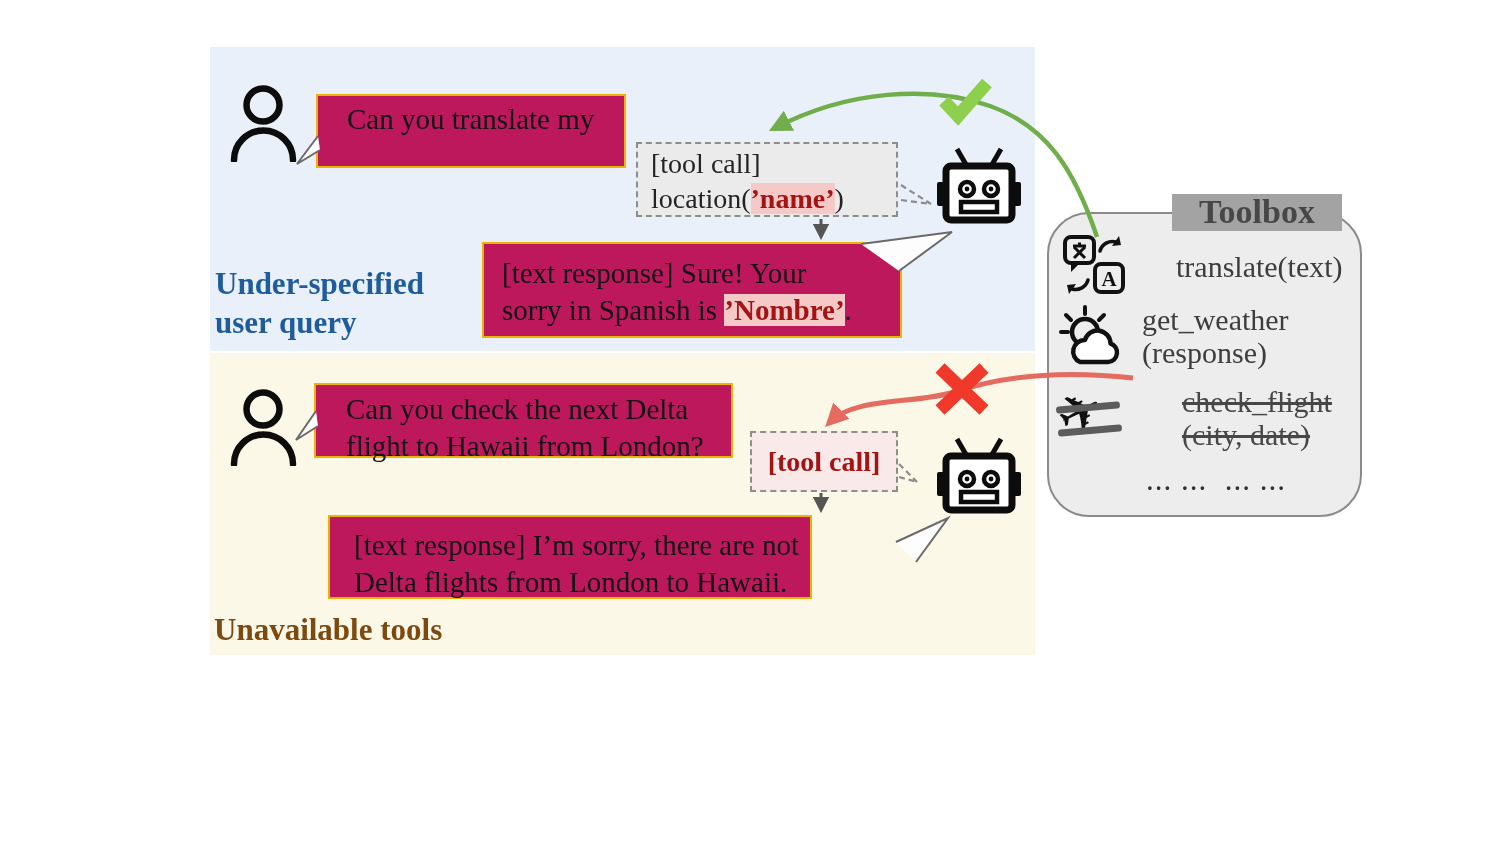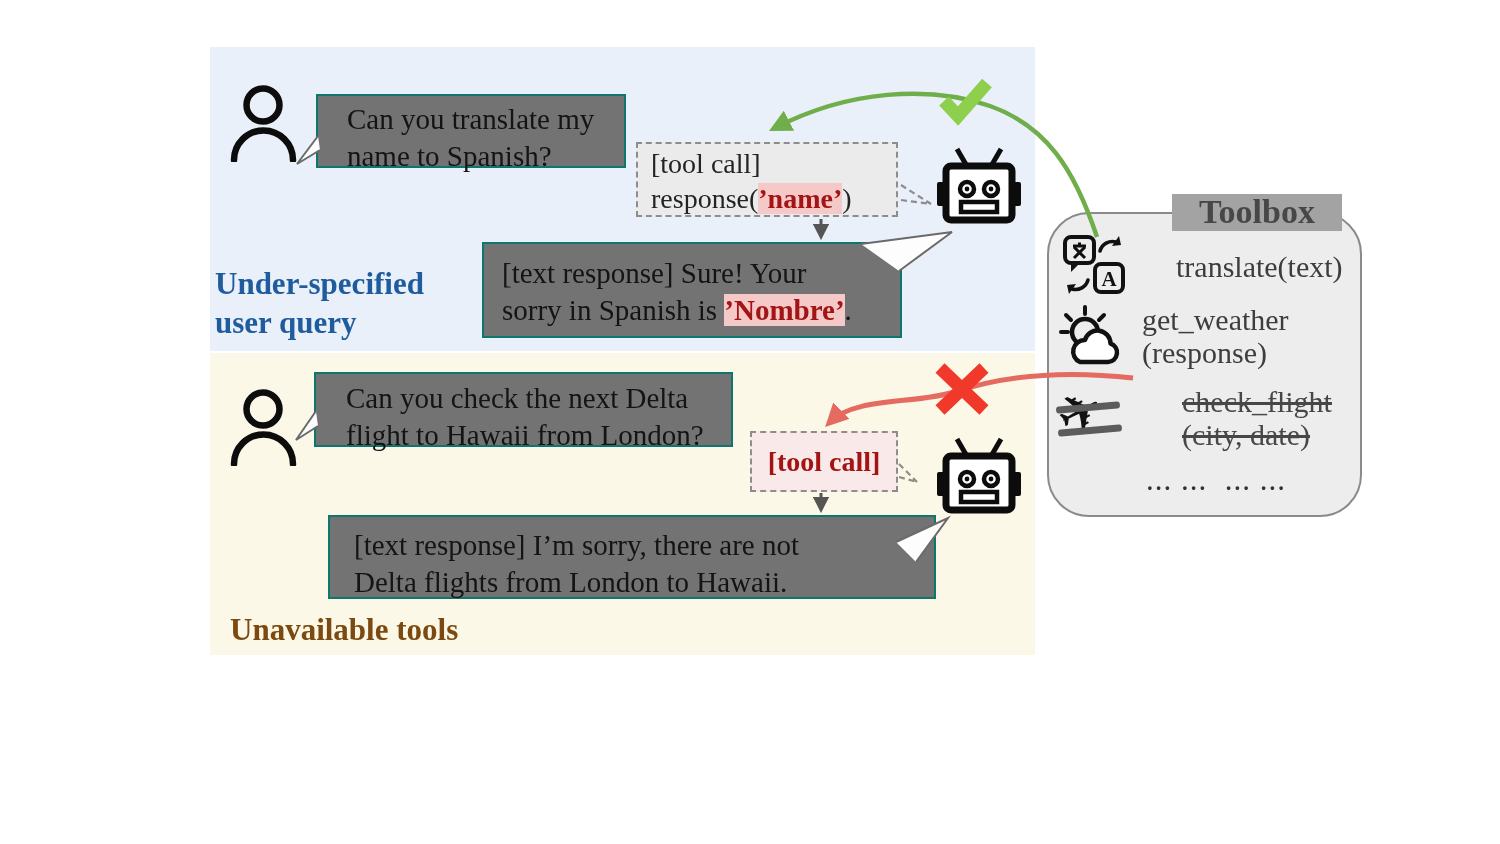--- a/index.html
+++ b/index.html
@@ -6,41 +6,41 @@
   .canvas{
     position:relative;width:1500px;height:844px;background:#ffffff;overflow:hidden;
     font-family:"Liberation Serif","DejaVu Serif",serif;color:#151515;
   }
   .abs{position:absolute;}
   .panel{position:absolute;}
   .panel-blue{left:210px;top:47px;width:825px;height:304px;background:#e9f0f9;}
   .panel-yellow{left:210px;top:353px;width:825px;height:302px;background:#fcf8e7;}
 
   .bubble{
-    position:absolute;background:#737373;border:2px solid #0f766e;box-sizing:border-box;
+    position:absolute;background:#be185d;border:2px solid #eab308;box-sizing:border-box;
     font-size:29px;line-height:37px;color:#141414;white-space:nowrap;
   }
   .bubble .ln{display:block;}
   .user-bubble-1{left:316px;top:94px;width:310px;height:74px;padding:5px 0 0 29px;}
-  .user-bubble-2{left:314px;top:372px;width:419px;height:75px;padding:6px 0 12px 30px;}
+  .user-bubble-2{left:314px;top:383px;width:419px;height:75px;padding:6px 0 12px 30px;}
   .response-1{left:482px;top:242px;width:420px;height:96px;padding:11px 0 0 18px;}
-  .response-2{left:328px;top:515px;width:608px;height:84px;padding:10px 0 0 24px;}
+  .response-2{left:328px;top:515px;width:484px;height:84px;padding:10px 0 0 24px;}
 
   .toolcall{
     position:absolute;border:2px dashed #8d8d8d;box-sizing:border-box;
     font-size:28px;line-height:35px;white-space:nowrap;color:#232323;
   }
   .toolcall-1{left:636px;top:142px;width:262px;height:75px;background:#ebebeb;padding:2px 0 0 13px;}
   .toolcall-2{left:750px;top:431px;width:148px;height:61px;background:#f9e9e8;
               text-align:center;padding-top:11px;font-weight:bold;color:#a31515;}
   .hl{background:#f6c9c9;color:#a31515;font-weight:bold;}
 
   .section-label{position:absolute;font-weight:bold;font-size:31px;line-height:39px;white-space:nowrap;}
   .label-blue{left:215px;top:264px;color:#1f5c9e;}
-  .label-brown{left:214px;top:610px;color:#7c4a10;margin-left:16px;}
+  .label-brown{left:214px;top:610px;color:#7c4a10;}
 
   .toolbox{
     position:absolute;left:1047px;top:212px;width:315px;height:305px;
     background:#ededed;border:2px solid #8a8a8a;border-radius:42px;box-sizing:border-box;
   }
   .toolbox-title{
     position:absolute;left:1172px;top:194px;width:170px;height:37px;background:#a3a3a3;
     color:#474747;font-size:34px;font-weight:bold;text-align:center;line-height:36px;
   }
   .tool-label{
@@ -70,26 +70,25 @@
   </div>
   <div class="section-label label-brown">Unavailable tools</div>
 
   <svg class="abs" style="left:230px;top:84px" width="70" height="78" viewBox="0 0 70 78">
     <circle cx="33" cy="21" r="16.5" fill="none" stroke="#0c0c0c" stroke-width="6.5"></circle>
     <path d="M4,76 a29.5,29.5 0 0 1 59,0" fill="none" stroke="#0c0c0c" stroke-width="6.5" stroke-linecap="round"></path>
   </svg>
 
   <div class="bubble user-bubble-1">
     <span class="ln">Can you translate my</span>
-    <span class="ln">name to Spanish?</span>
   </div>
 
   <div class="toolcall toolcall-1">
     <span class="ln" style="display:block">[tool call]</span>
-    <span class="ln" style="display:block"><span>response(</span><span class="hl">’name’</span><span>)</span></span>
+    <span class="ln" style="display:block"><span>location(</span><span class="hl">’name’</span><span>)</span></span>
   </div>
 
   <svg class="abs" style="left:936px;top:146px" width="86" height="78" viewBox="0 0 86 78">
     <line x1="32" y1="22" x2="21" y2="3" stroke="#0c0c0c" stroke-width="5"></line>
     <line x1="54" y1="22" x2="65" y2="3" stroke="#0c0c0c" stroke-width="5"></line>
     <rect x="10" y="20" width="66" height="54" rx="5" fill="#ffffff" stroke="#0c0c0c" stroke-width="7"></rect>
     <rect x="1" y="36" width="9" height="24" rx="2" fill="#0c0c0c"></rect>
     <rect x="76" y="36" width="9" height="24" rx="2" fill="#0c0c0c"></rect>
     <circle cx="31" cy="43" r="7" fill="none" stroke="#0c0c0c" stroke-width="4.5"></circle>
     <circle cx="31" cy="43" r="2.4" fill="#0c0c0c"></circle>

